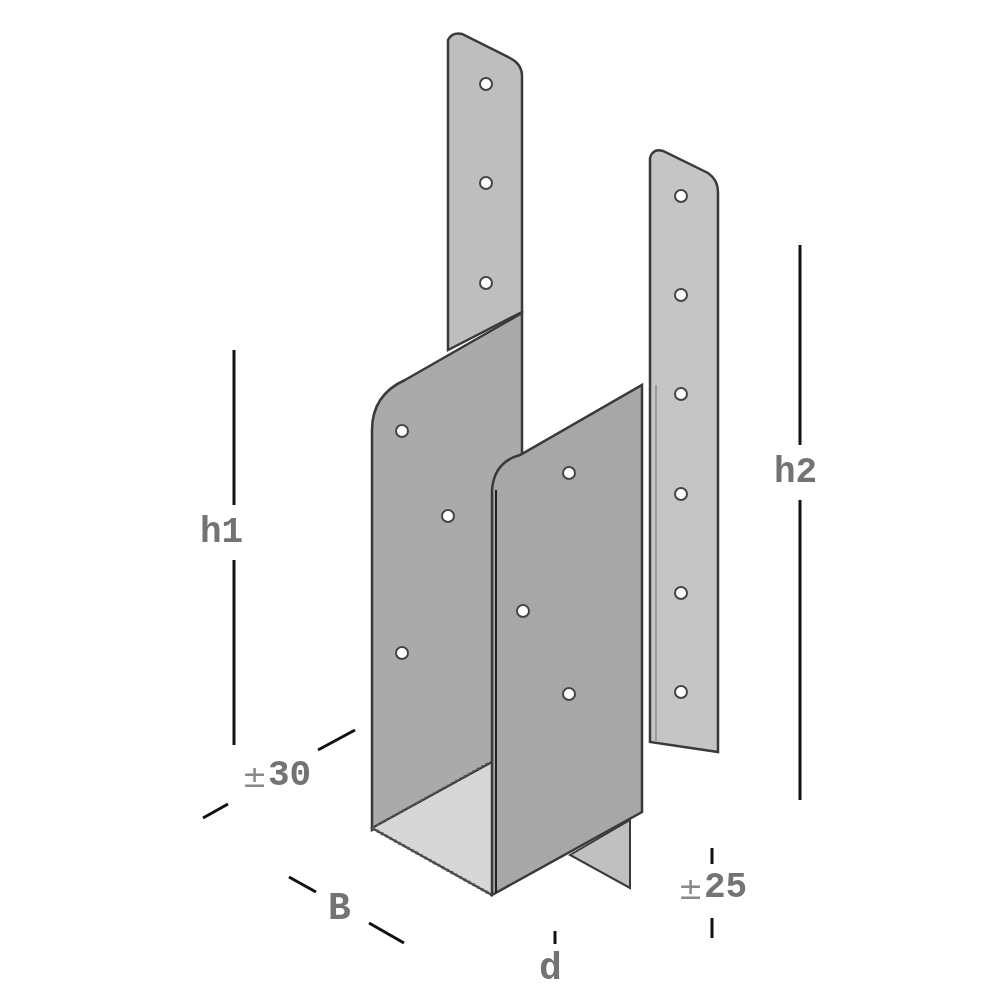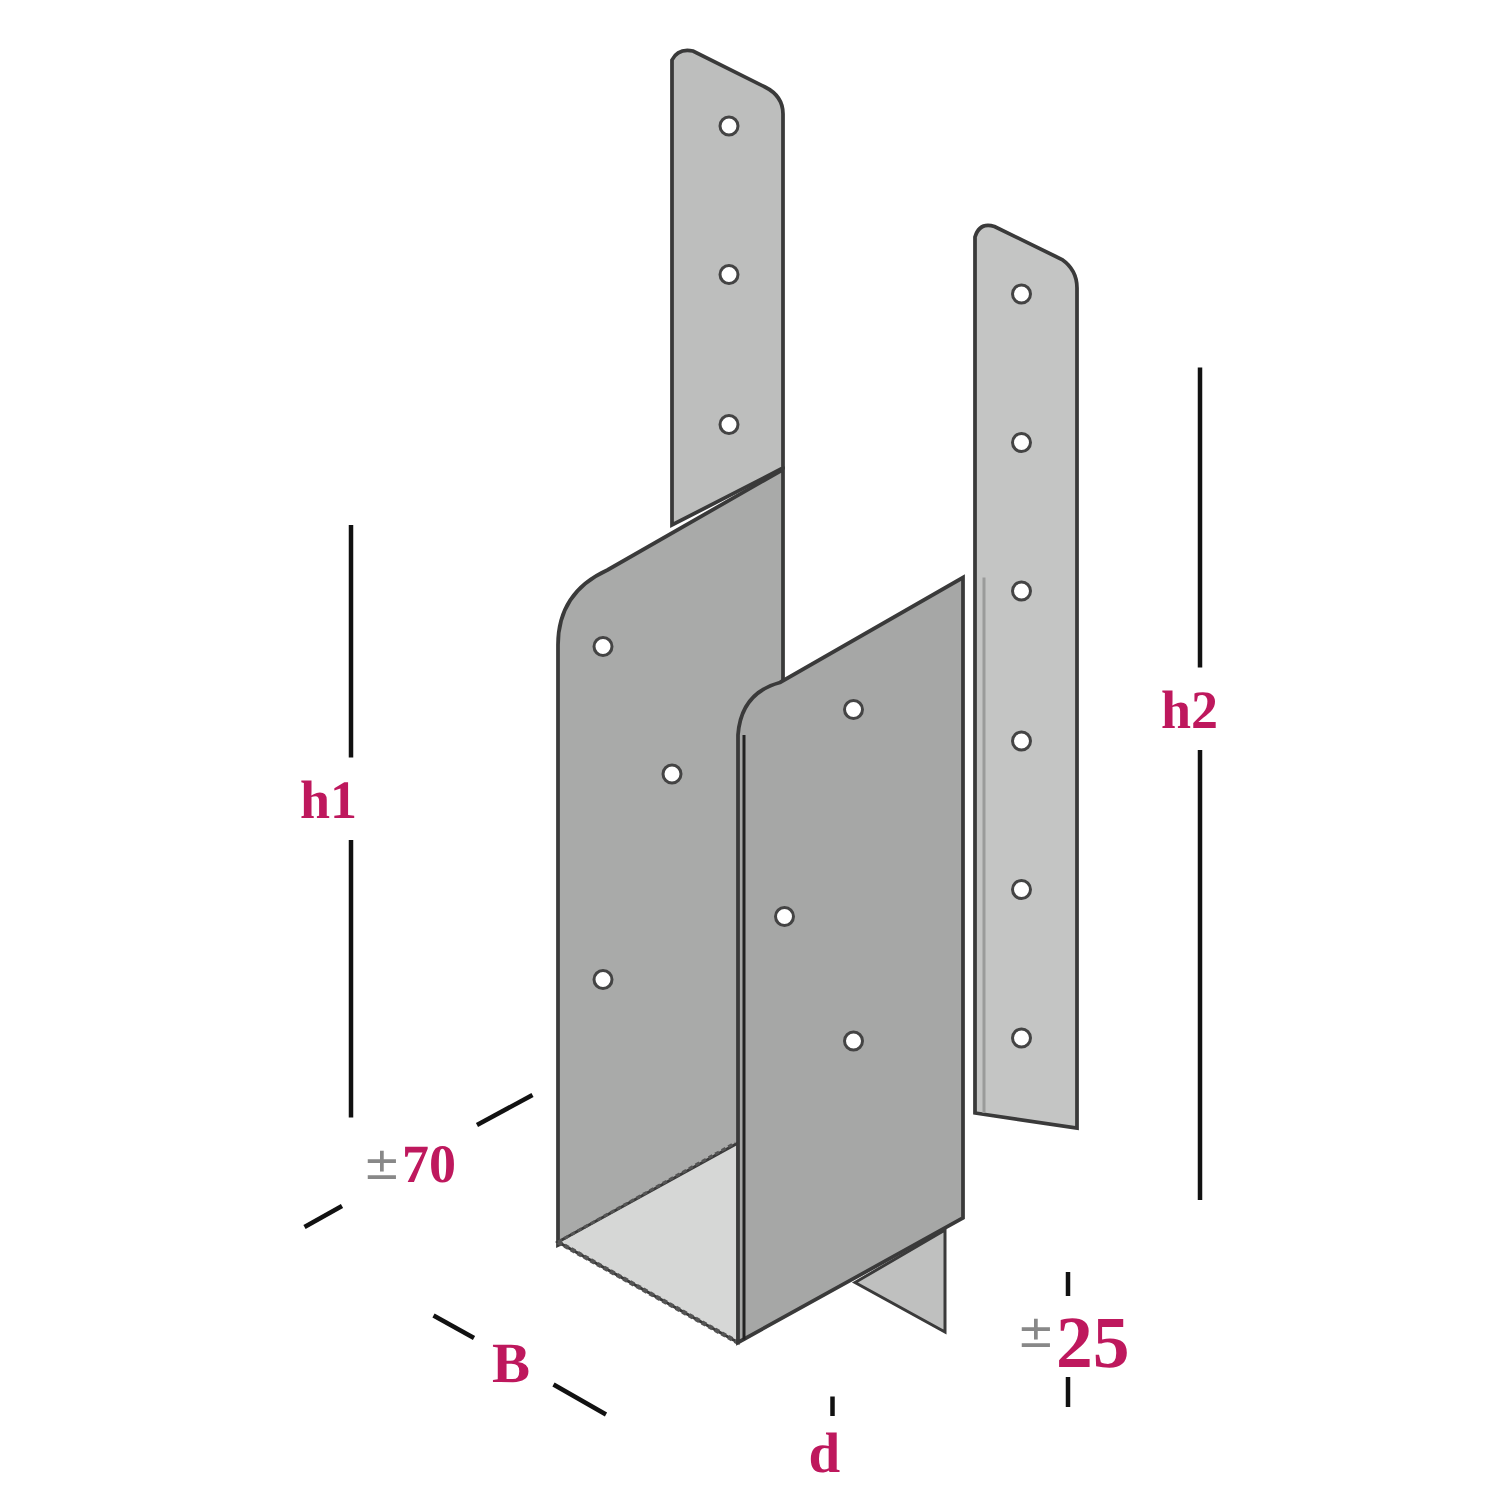--- a/index.html
+++ b/index.html
@@ -1,18 +1,18 @@
 <!DOCTYPE html>
 <html><head>
   <meta charset="utf-8">
   <style>
     html, body { margin: 0; padding: 0; background: #ffffff; }
     body { width: 1000px; height: 1000px; position: relative; overflow: hidden; font-family: "DejaVu Sans", sans-serif; }
     svg { position: absolute; left: 0; top: 0; }
-    .dim-label { position: absolute; font-weight: bold; color: #be185d; font-family: Liberation Serif, serif; line-height: 1; text-align: center; }
+    .dim-label { position: absolute; font-weight: bold; color: #737373; font-family: Liberation Mono, monospace; line-height: 1; text-align: center; }
     .pm { position: absolute; color: #888; font-weight: normal; font-family: "DejaVu Sans", sans-serif; line-height: 1; }
   </style>
 </head>
 <body>
 
 <svg width="1000" height="1000" viewBox="0 0 1000 1000">
 
   <path d="M448,40 Q452,32 462,34 L510,58 Q522,64 522,76 L522,312 L448,350 Z" fill="#bdbebd" stroke="#3a3a3a" stroke-width="2.5" stroke-dasharray="none"></path>
   <circle cx="486" cy="84" r="6" fill="#fff" stroke="#444" stroke-width="2"></circle>
   <circle cx="486" cy="183" r="6" fill="#fff" stroke="#444" stroke-width="2"></circle>
@@ -62,19 +62,19 @@
 
     <line x1="712" y1="848" x2="712" y2="864"></line>
     <line x1="712" y1="918" x2="712" y2="938"></line>
   </g>
 </svg>
 
 <div class="dim-label" style="left:200px; top:515px; font-size:36px;">h1</div>
 <div class="dim-label" style="left:774px; top:455px; font-size:36px;">h2</div>
 
 <div class="pm" style="left:242px; top:762px; font-size:30px;">±</div>
-<div class="dim-label" style="left:268px; top:758px; font-size:36px;">70</div>
+<div class="dim-label" style="left:268px; top:758px; font-size:36px;">30</div>
 
 <div class="dim-label" style="left:328px; top:890px; font-size:38px;">B</div>
 <div class="dim-label" style="left:539px; top:950px; font-size:38px;">d</div>
 
 <div class="pm" style="left:678px; top:874px; font-size:30px;">±</div>
-<div class="dim-label" style="left:704px; top:870px; font-size:49px;">25</div>
+<div class="dim-label" style="left:704px; top:870px; font-size:36px;">25</div>
 
 </body></html>

